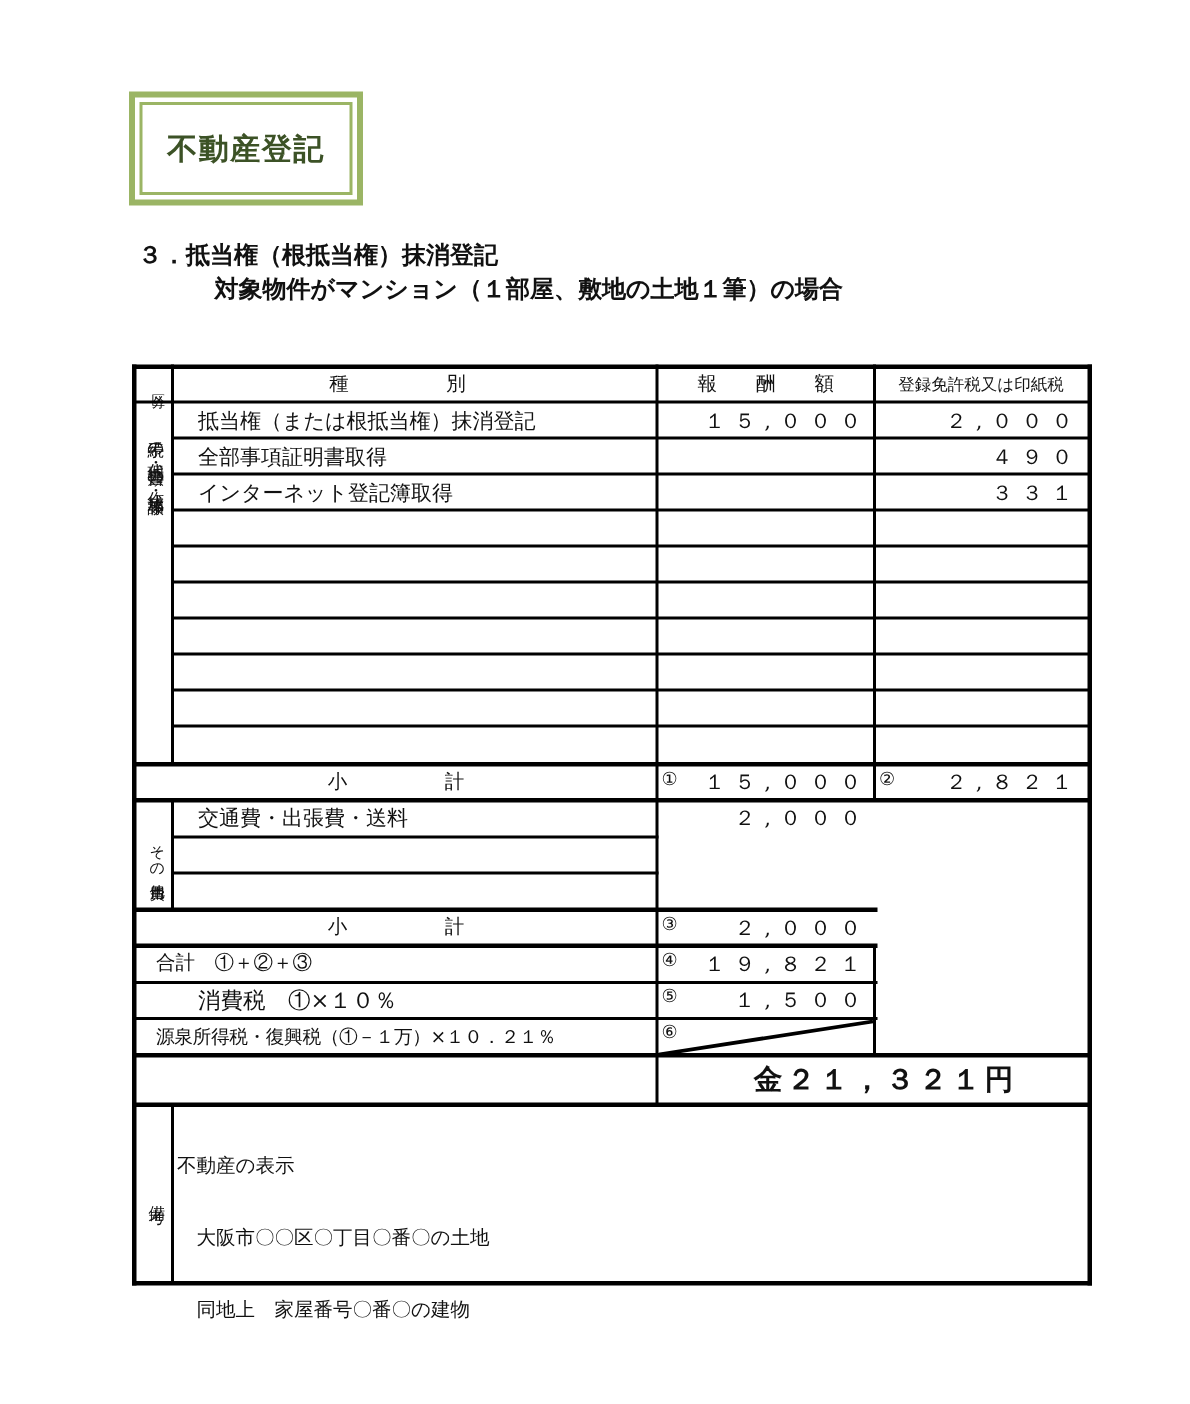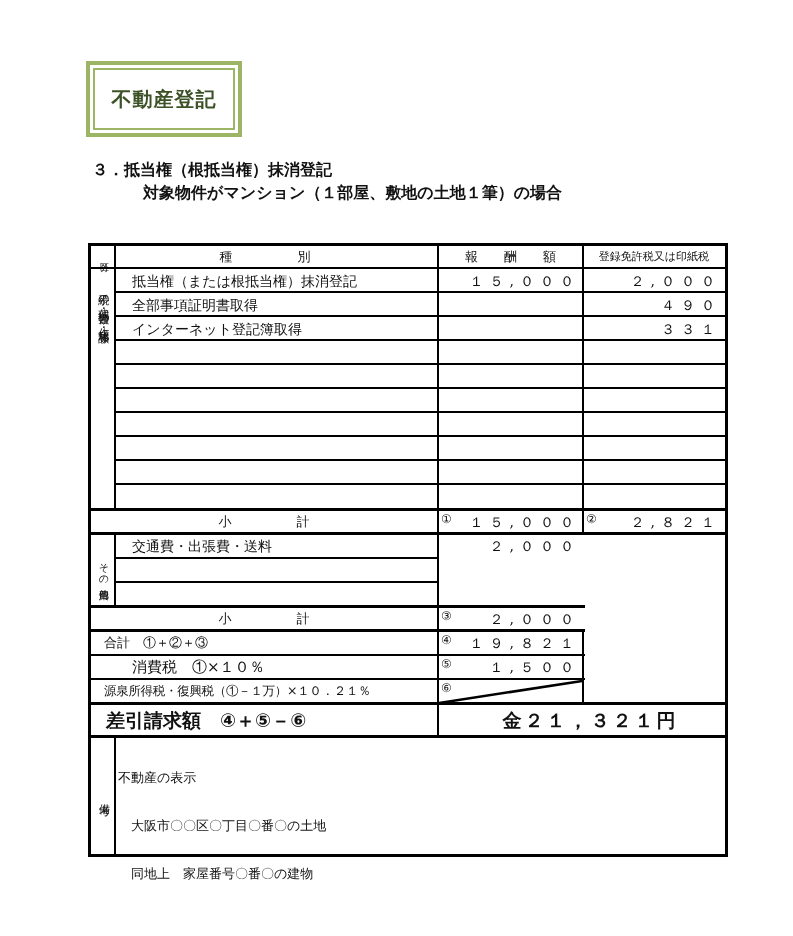--- a/index.html
+++ b/index.html
@@ -112,21 +112,20 @@
   <div class="hl" style="left:0;top:435px;width:497px;"></div>
 
   <div class="cell" style="left:16px;top:437px;width:334px;height:22px;line-height:22px;font-size:12.5px;letter-spacing:-0.3px;">源泉所得税・復興税（①－１万）×１０．２１％</div>
   <span class="circ" style="left:353px;top:438px;">⑥</span>
   <svg style="position:absolute;left:351px;top:437px;" width="144" height="24">
     <line x1="0" y1="23" x2="143" y2="1" stroke="#000" stroke-width="2.5"></line>
   </svg>
   <div class="hl thick" style="left:0;top:459px;width:640px;"></div>
 
   <div class="vl" style="left:349px;top:461px;height:32px;"></div>
-  <div class="cell big" style="left:18px;top:463px;width:330px;height:28px;line-height:28px;">差引請求額　④＋⑤－⑥</div>
   <div class="cell big" style="left:352px;top:463px;width:285px;height:28px;line-height:28px;text-align:center;font-family:'DejaVu Serif', serif;letter-spacing:3px;padding-left:16px;">金２１，３２１円</div>
   <div class="hl thick" style="left:0;top:492px;width:640px;"></div>
 
   <div class="vl" style="left:26px;top:494px;height:118px;"></div>
   <div class="cell vert" style="left:4px;top:494px;width:22px;height:118px;font-size:11px;display:flex;align-items:center;justify-content:center;">備考</div>
   <div class="cell" style="left:30px;top:495px;width:600px;font-size:13px;line-height:16px;white-space:pre;">
     <div>不動産の表示</div>
     <div>　大阪市〇〇区〇丁目〇番〇の土地</div>
     <div>　同地上　家屋番号〇番〇の建物</div>
   </div>

